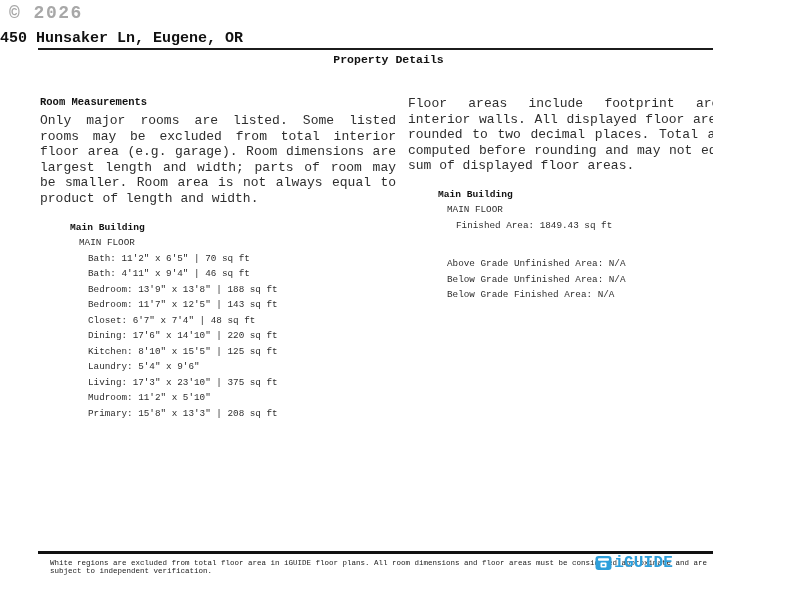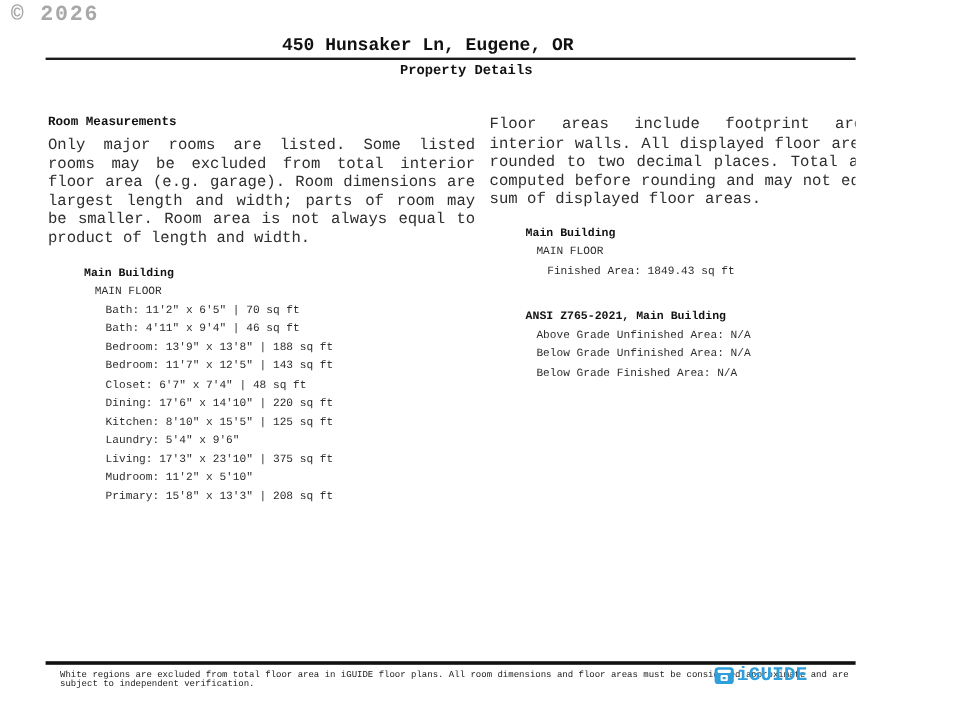--- a/index.html
+++ b/index.html
@@ -6,21 +6,21 @@
   .page {
     position:relative; width:713px; height:600px; background:#ffffff;
     font-family:Liberation Mono, monospace; color:#222; overflow:hidden;
   }
   .watermark {
     position:absolute; top:3px; left:9px;
     font-size:18px; font-weight:bold; color:#a8a8a8; letter-spacing:1.5px;
     text-shadow: 0 0 1px #ffffff;
   }
   .title {
-    position:absolute; top:30px; left:0; width:100%; text-align:center;
+    position:absolute; top:30px; left:0; width:100%; 
     font-size:15px; font-weight:bold; color:#111; margin:0;
   }
   .header-rule {
     position:absolute; top:48px; left:38px; width:724px; height:2px; background:#1c1c1c;
   }
   .subtitle {
     position:absolute; top:53px; left:0; width:100%; text-align:center;
     font-size:11.5px; font-weight:bold; color:#111; margin:0;padding-left:32px;
   }
   .col { position:absolute; top:80px; width:356px;margin-top:16px; }
@@ -88,21 +88,20 @@
   </section>
 
   <section class="col col-right">
     <p class="desc">Floor areas include footprint area of interior walls. All displayed floor areas are rounded to two decimal places. Total area is computed before rounding and may not equal to sum of displayed floor areas.</p>
     <div class="block">
       <div class="building">Main Building</div>
       <div class="floor">MAIN FLOOR</div>
       <div class="item">Finished Area: 1849.43 sq ft</div>
     </div>
     <div class="ansi-block">
-      <div class="ansi-heading">ANSI Z765-2021, Main Building</div>
       <div class="ansi-item">Above Grade Unfinished Area: N/A</div>
       <div class="ansi-item">Below Grade Unfinished Area: N/A</div>
       <div class="ansi-item">Below Grade Finished Area: N/A</div>
     </div>
   </section>
 
   <div class="footer-rule"></div>
   <div class="disclaimer">White regions are excluded from total floor area in iGUIDE floor plans. All room dimensions and floor areas must be considered approximate and are subject to independent verification.</div>
 
   <div class="logo">

